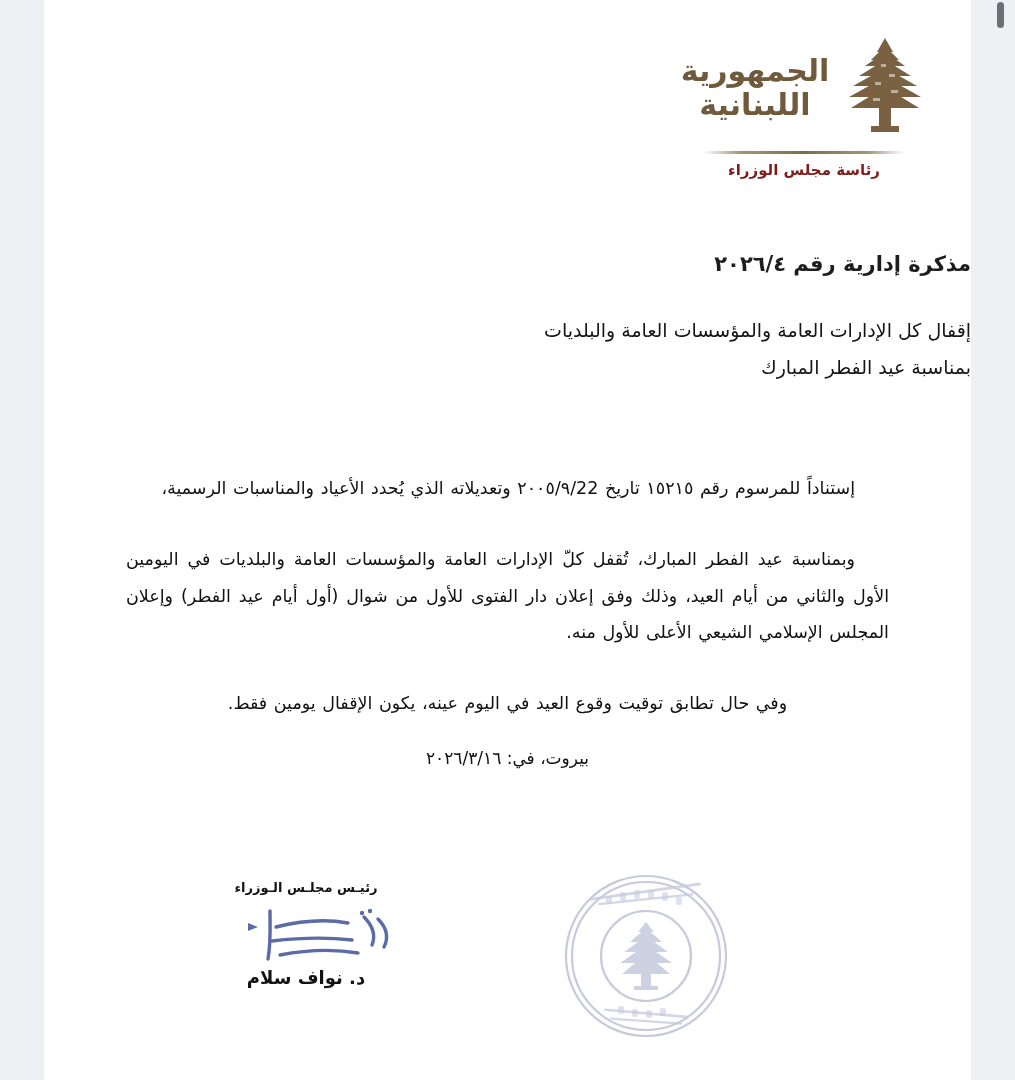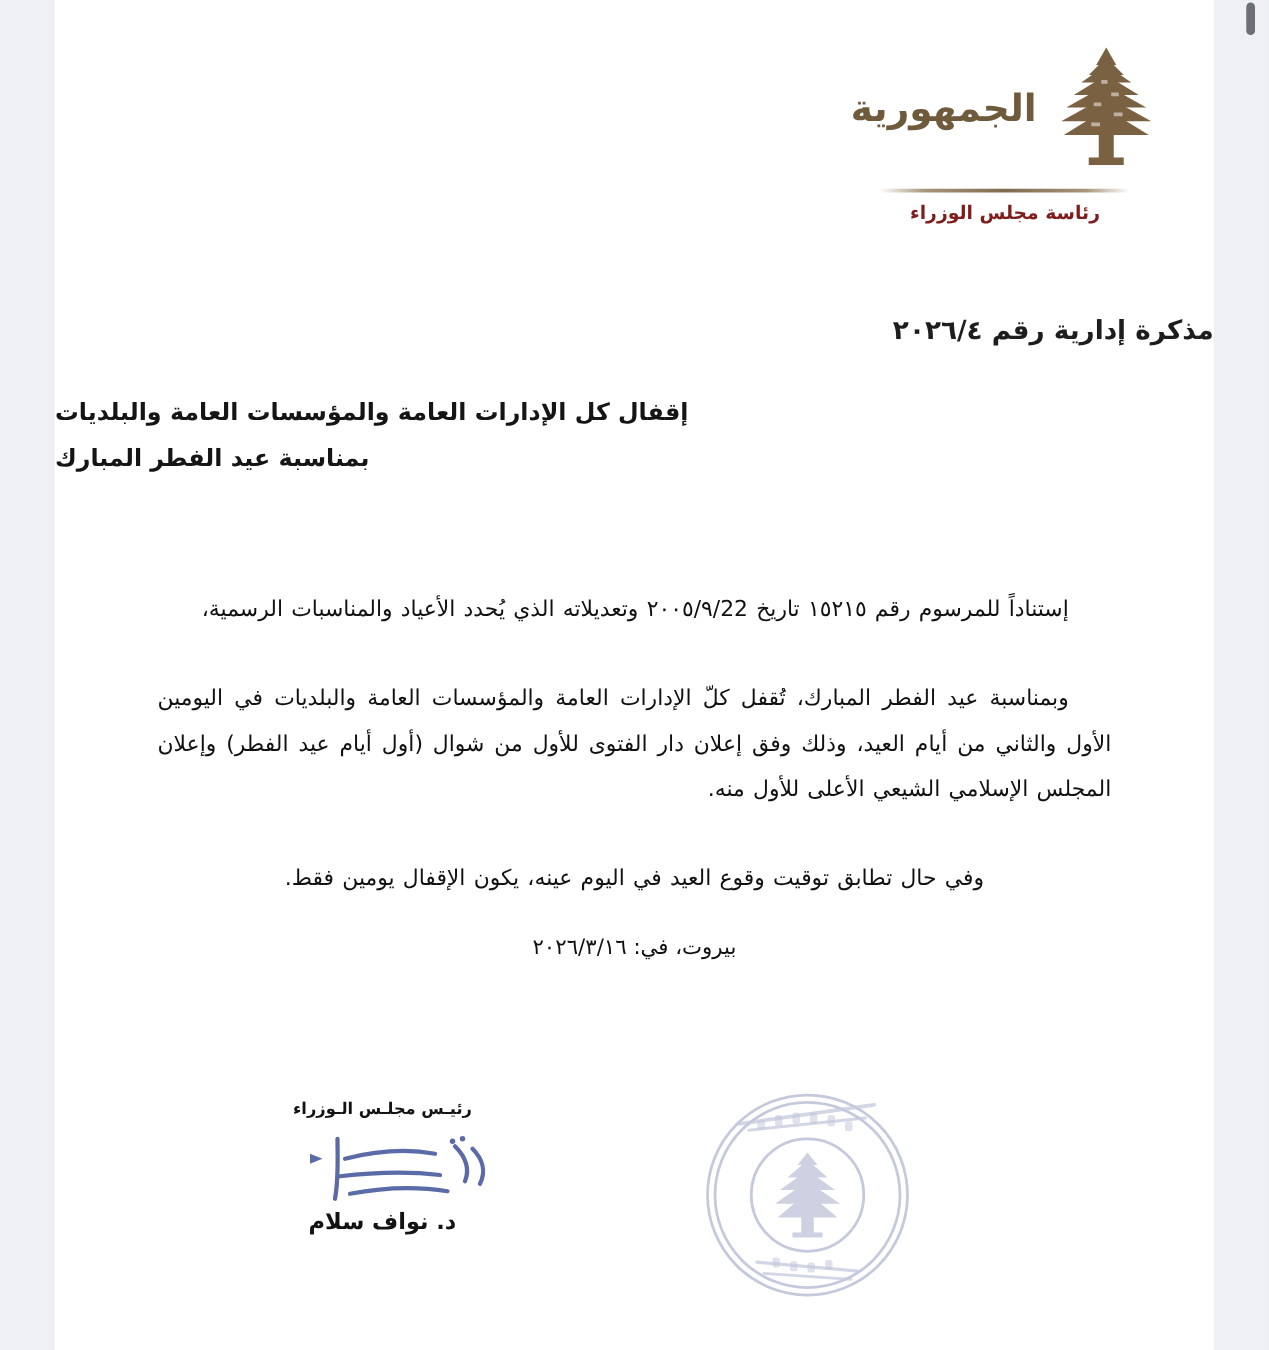--- a/index.html
+++ b/index.html
@@ -119,23 +119,23 @@
     font-size: 21px;
     font-weight: 700;
     color: #1d1d1d;
     letter-spacing: 0.5px;
   }
   .doc-subject {
     position: absolute;
     top: 312px;
     left: 0;
     width: 927px;
-    text-align: left;
+    text-align: right;
     font-size: 19px;
-    font-weight: 700;
+    font-weight: 400;
     color: #151515;
     line-height: 1.95;
   }
   .doc-subject span { display: block; }
 
   
   .body-block {
     position: absolute;
     top: 470px;
     left: 0;
@@ -206,20 +206,21 @@
   <div class="scrollbar-track"></div>
   <div class="scrollbar-thumb"></div>
 
   <div class="page">
 
     <div class="letterhead">
       <div class="letterhead-inner">
         <div class="lh-row">
           <div class="republic-script">
             <span>الجمهورية</span>
+            <span>اللبنانية</span>
           </div>
           <svg class="cedar-logo" viewBox="0 0 84 108">
             <g fill="#7a6141">
               <polygon points="42,4 50,18 34,18"></polygon>
               <polygon points="42,12 56,26 28,26"></polygon>
               <path d="M42 18 L62 32 L22 32 Z"></path>
               <path d="M42 26 L68 42 L16 42 Z"></path>
               <path d="M42 34 L74 52 L10 52 Z"></path>
               <path d="M42 43 L78 63 L6 63 Z"></path>
               <path d="M42 53 L76 74 L8 74 Z"></path>

